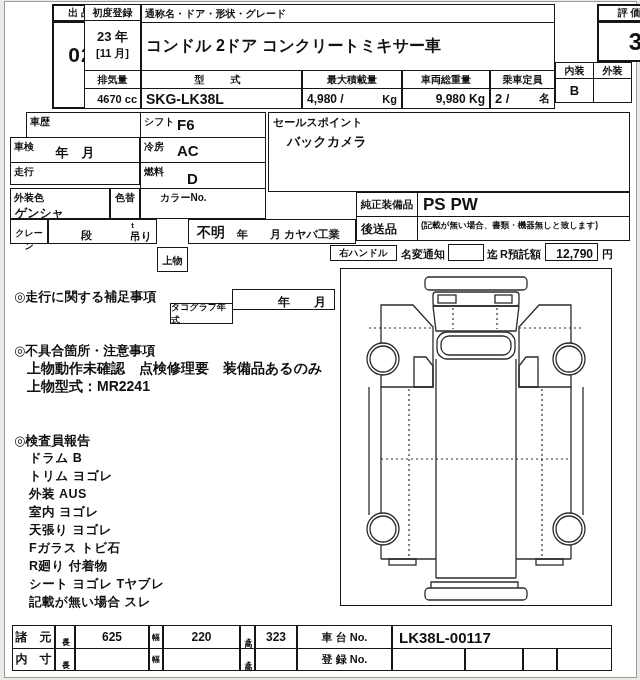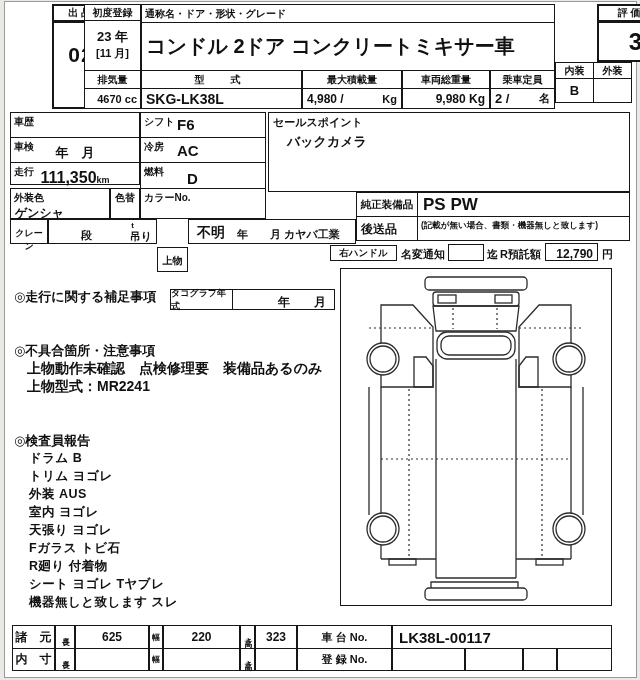--- a/index.html
+++ b/index.html
@@ -28,21 +28,21 @@
   <div class="abs bx2" style="left:10px;top:21px;width:96px;height:88px;">
     <div style="text-align:center;padding-top:20px;font-size:21px;font-weight:600;letter-spacing:1px;">02501</div>
   </div>
   <div class="abs bx ctr lbl" style="left:84px;top:4px;width:57px;height:17px;">初度登録</div>
   <div class="abs bx" style="left:84px;top:20px;width:57px;height:51px;">
     <div style="text-align:center;padding-top:7px;font-size:13px;font-weight:600;">23 年</div>
     <div style="text-align:center;font-size:11px;font-weight:600;">[11 月]</div>
   </div>
   <div class="abs bx lbl tl" style="left:141px;top:4px;width:414px;height:19px;">通称名・ドア・形状・グレード</div>
   <div class="abs bx" style="left:141px;top:22px;width:414px;height:49px;">
-    <div style="font-size:20px;font-weight:700;line-height:46px;padding-left:4px;white-space:nowrap;">コンドル 2ドア コンクリートミキサー車</div>
+    <div style="font-size:16px;font-weight:700;line-height:46px;padding-left:4px;white-space:nowrap;">コンドル 2ドア コンクリートミキサー車</div>
   </div>
 
   <div class="abs bx ctr lbl" style="left:84px;top:70px;width:57px;height:19px;">排気量</div>
   <div class="abs bx" style="left:84px;top:88px;width:57px;height:21px;text-align:right;padding:4px 3px 0 0;font-size:11px;font-weight:600;">4670 cc</div>
   <div class="abs bx ctr lbl" style="left:141px;top:70px;width:161px;height:19px;letter-spacing:8px;">型　式</div>
   <div class="abs bx" style="left:141px;top:88px;width:161px;height:21px;font-size:14px;font-weight:600;padding:2px 0 0 4px;">SKG-LK38L</div>
   <div class="abs bx ctr lbl" style="left:302px;top:70px;width:100px;height:19px;">最大積載量</div>
   <div class="abs bx" style="left:302px;top:88px;width:100px;height:21px;display:flex;justify-content:space-between;align-items:center;padding:0 4px;">
     <span style="font-size:12px;font-weight:600;">4,980 /</span>
     <span style="font-size:11px;font-weight:600;">Kg</span>
@@ -55,53 +55,50 @@
     <span style="font-size:11px;font-weight:600;">名</span>
   </div>
 
   <div class="abs bx2 ctr lbl" style="left:555px;top:4px;width:77px;height:18px;">評 価 点</div>
   <div class="abs bx2 ctr" style="left:555px;top:21px;width:77px;height:41px;font-size:24px;font-weight:600;">3</div>
   <div class="abs bx ctr lbl" style="left:555px;top:62px;width:39px;height:17px;">内装</div>
   <div class="abs bx ctr lbl" style="left:593px;top:62px;width:39px;height:17px;">外装</div>
   <div class="abs bx ctr" style="left:555px;top:78px;width:39px;height:25px;font-size:13px;font-weight:600;">B</div>
   <div class="abs bx ctr" style="left:593px;top:78px;width:39px;height:25px;font-size:13px;font-weight:600;"></div>
 
-  <div class="abs bx" style="left:10px;top:112px;width:130px;height:26px;">
+  <div class="abs bx" style="left:26px;top:112px;width:130px;height:26px;">
     <div class="lbl tl">車歴</div>
   </div>
   <div class="abs bx" style="left:140px;top:112px;width:126px;height:26px;">
     <span class="lbl tl abs">シフト</span>
     <span class="abs val" style="left:36px;top:3px;font-size:15px;">F6</span>
   </div>
   <div class="abs bx" style="left:10px;top:137px;width:130px;height:26px;">
     <span class="lbl tl abs">車検</span>
     <div style="text-align:center;padding-top:6px;font-size:13px;font-weight:600;">年　月</div>
   </div>
   <div class="abs bx" style="left:140px;top:137px;width:126px;height:26px;">
     <span class="lbl tl abs">冷房</span>
     <span class="abs val" style="left:36px;top:4px;font-size:15px;">AC</span>
   </div>
   <div class="abs bx" style="left:10px;top:162px;width:130px;height:23px;">
     <span class="lbl tl abs">走行</span>
-    <div style="text-align:center;padding-top:6px;">
-      <span style="font-size:16px;font-weight:700;">111,350</span><span style="font-size:9px;font-weight:700;">km</span>
-    </div>
   </div>
   <div class="abs bx" style="left:140px;top:162px;width:126px;height:27px;">
     <span class="lbl tl abs">燃料</span>
     <span class="abs val" style="left:46px;top:7px;font-size:15px;">D</span>
   </div>
   <div class="abs bx" style="left:10px;top:188px;width:100px;height:31px;">
     <div class="lbl tl">外装色</div>
     <div style="font-size:12px;font-weight:700;padding-left:4px;">ゲンシャ</div>
   </div>
   <div class="abs bx" style="left:110px;top:188px;width:30px;height:31px;">
     <div class="lbl" style="text-align:center;padding-top:2px;">色替</div>
   </div>
-  <div class="abs bx" style="left:140px;top:188px;width:126px;height:31px;">
+  <div class="abs bx" style="left:140px;top:188px;width:126px;height:31px;padding-left:16px;">
     <div class="lbl tl">カラーNo.</div>
   </div>
 
   <div class="abs bx" style="left:10px;top:219px;width:38px;height:25px;">
     <div style="font-size:9px;font-weight:700;text-align:center;padding-top:7px;">クレーン</div>
   </div>
   <div class="abs bx" style="left:48px;top:219px;width:109px;height:25px;">
     <span class="abs" style="left:32px;top:8px;font-size:11px;font-weight:700;">段</span>
     <span class="abs" style="right:22px;top:1px;font-size:8px;font-weight:700;">t</span>
     <span class="abs" style="right:4px;top:9px;font-size:11px;font-weight:700;font-family:Liberation Mono, monospace;">吊り</span>
@@ -125,38 +122,38 @@
 
   <div class="abs bx ctr" style="left:330px;top:245px;width:67px;height:16px;font-size:9.5px;font-weight:700;">右ハンドル</div>
   <span class="abs" style="left:401px;top:247px;font-size:11px;font-weight:700;">名変通知</span>
   <div class="abs bx" style="left:448px;top:244px;width:36px;height:17px;"></div>
   <span class="abs" style="left:487px;top:247px;font-size:11px;font-weight:700;">迄</span>
   <span class="abs" style="left:500px;top:247px;font-size:11px;font-weight:700;">R預託額</span>
   <div class="abs bx" style="left:545px;top:243px;width:53px;height:18px;text-align:right;padding:3px 4px 0 0;font-size:12px;font-weight:600;">12,790</div>
   <span class="abs" style="left:602px;top:247px;font-size:11px;font-weight:700;">円</span>
 
   <div class="abs" style="left:14px;top:288px;font-size:13px;font-weight:700;">◎走行に関する補足事項</div>
-  <div class="abs bx ctr" style="left:170px;top:289px;width:63px;height:21px;font-size:9px;font-weight:700;">タコグラフ年式</div>
+  <div class="abs bx ctr" style="left:170px;top:303px;width:63px;height:21px;font-size:9px;font-weight:700;">タコグラフ年式</div>
   <div class="abs bx" style="left:232px;top:289px;width:103px;height:21px;text-align:right;padding:4px 8px 0 0;font-size:12px;font-weight:600;">年　　月</div>
 
   <div class="abs" style="left:14px;top:342px;font-size:13px;font-weight:700;">◎不具合箇所・注意事項</div>
   <div class="abs" style="left:27px;top:360px;font-size:14px;font-weight:700;white-space:nowrap;">上物動作未確認　点検修理要　装備品あるのみ</div>
   <div class="abs" style="left:27px;top:378px;font-size:14px;font-weight:700;">上物型式：MR2241</div>
 
   <div class="abs" style="left:14px;top:432px;font-size:13px;font-weight:700;">◎検査員報告</div>
   <div class="abs" style="left:29px;top:450px;">
     <div class="item">ドラム B</div>
     <div class="item">トリム ヨゴレ</div>
     <div class="item">外装 AUS</div>
     <div class="item">室内 ヨゴレ</div>
     <div class="item">天張り ヨゴレ</div>
     <div class="item">Fガラス トビ石</div>
     <div class="item">R廻り 付着物</div>
     <div class="item">シート ヨゴレ Tヤブレ</div>
-    <div class="item">機器無しと致します スレ</div>
+    <div class="item">記載が無い場合 スレ</div>
   </div>
 
   <div class="abs bx" style="left:340px;top:268px;width:272px;height:338px;">
     <svg width="270" height="336" viewBox="0 0 270 336">
 
       <rect class="solid" x="84" y="8" width="102" height="13" rx="4"></rect>
 
       <rect class="solid" x="92" y="23" width="86" height="14" rx="3"></rect>
       <rect class="solid" x="97" y="26" width="18" height="8"></rect>
       <rect class="solid" x="154" y="26" width="17" height="8"></rect>

